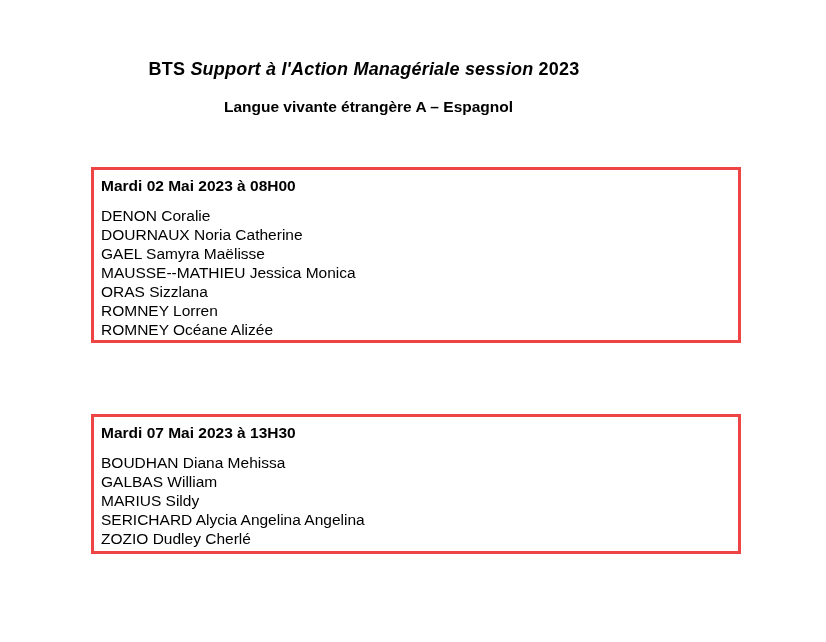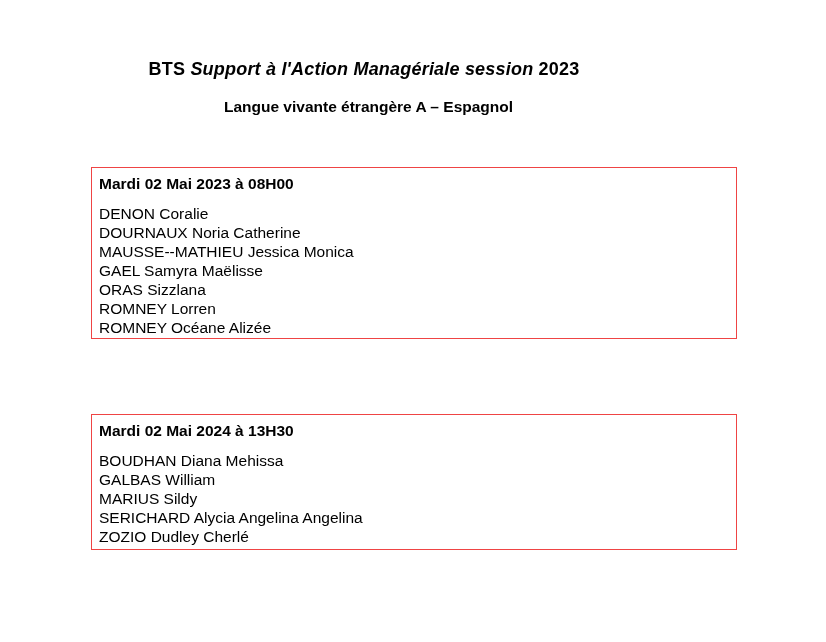--- a/index.html
+++ b/index.html
@@ -36,21 +36,21 @@
     width: 737px;
     text-align: center;
     font-size: 15.5px;
     font-weight: bold;
     line-height: 19px;
   }
   .session-box {
     position: absolute;
     left: 91px;
     width: 630px;
-    border: 1px solid #ef4444;
+    border: 3px solid #ef4444;
     background: #ffffff;
     padding: 5px 7px 5px 7px;
   }
   .session-box.box-1 {
     top: 167px;
     height: 160px;
   }
   .session-box.box-2 {
     top: 414px;
     height: 124px;
@@ -79,30 +79,30 @@
   <span>BTS </span><span class="title-italic">Support à l'Action Managériale session</span><span> 2023</span>
 </div>
 
 <div class="doc-subtitle">Langue vivante étrangère A – Espagnol</div>
 
 <div class="session-box box-1">
   <div class="session-header">Mardi 02 Mai 2023 à 08H00</div>
   <ul class="attendee-list">
       <li>DENON Coralie</li>
       <li>DOURNAUX Noria Catherine</li>
+      <li>GAEL Samyra Maëlisse</li>
       <li>MAUSSE--MATHIEU Jessica Monica</li>
-      <li>GAEL Samyra Maëlisse</li>
       <li>ORAS Sizzlana</li>
       <li>ROMNEY Lorren</li>
       <li>ROMNEY Océane Alizée</li>
     </ul>
 </div>
 
 <div class="session-box box-2">
-  <div class="session-header">Mardi 02 Mai 2024 à 13H30</div>
+  <div class="session-header">Mardi 07 Mai 2023 à 13H30</div>
   <ul class="attendee-list">
       <li>BOUDHAN Diana Mehissa</li>
       <li>GALBAS William</li>
       <li>MARIUS Sildy</li>
       <li>SERICHARD Alycia Angelina Angelina</li>
       <li>ZOZIO Dudley Cherlé</li>
     </ul>
 </div>
 
 </body></html>

